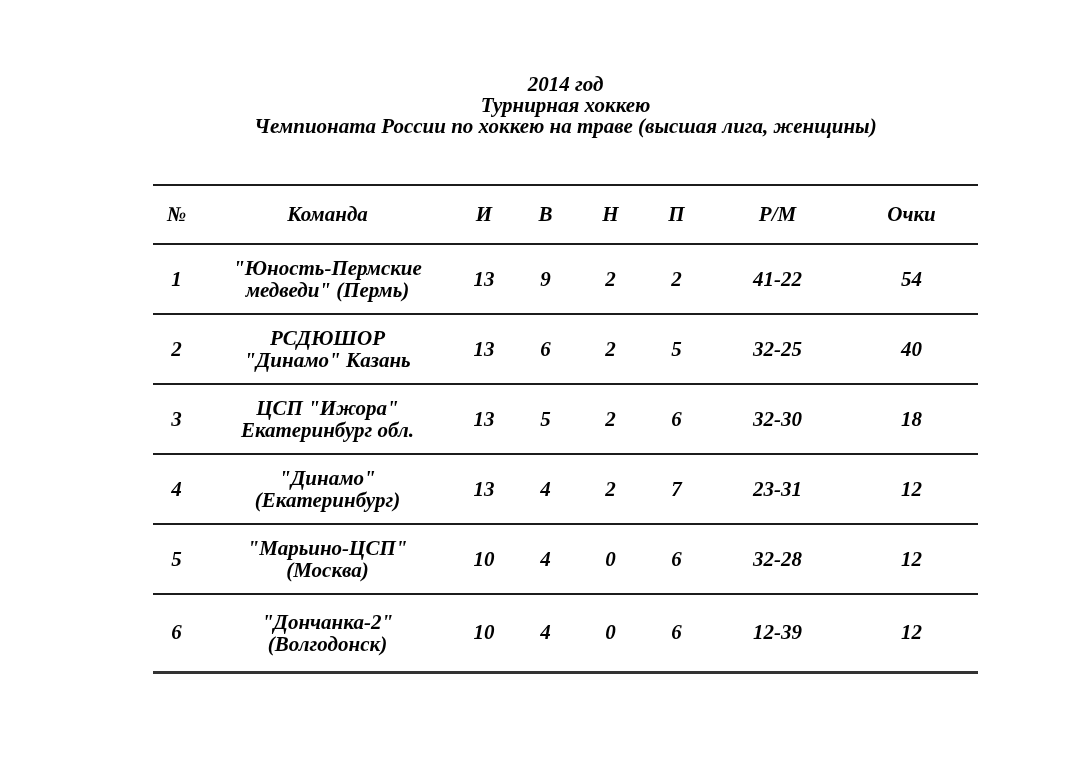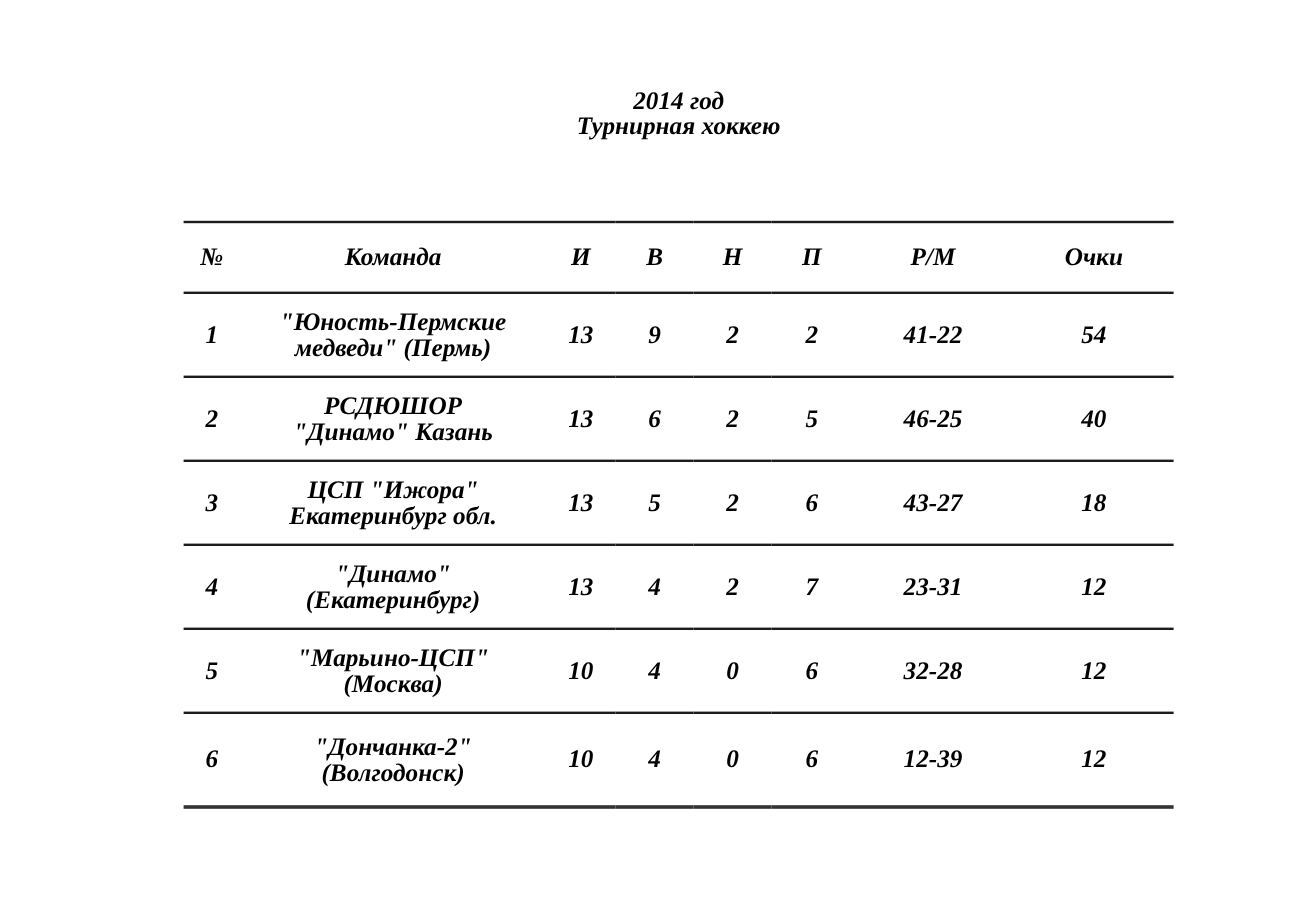--- a/index.html
+++ b/index.html
@@ -76,20 +76,21 @@
   }
 </style>
 </head>
 <body>
 
 <div class="doc">
 
   <div class="title-block">
     <div>2014 год</div>
     <div>Турнирная хоккею</div>
+    <div>Чемпионата России по хоккею на траве (высшая лига, женщины)</div>
   </div>
 
   <table class="standings">
     <colgroup>
       <col class="c-num">
         <col class="c-team">
         <col class="c-i">
         <col class="c-v">
       <col class="c-n">
         <col class="c-p">
@@ -125,34 +126,34 @@
       <tr>
         <td>2</td>
         <td>
           <div class="team-line">РСДЮШОР</div>
           <div class="team-line">"Динамо" Казань</div>
         </td>
         <td>13</td>
         <td>6</td>
         <td>2</td>
         <td>5</td>
-        <td>46-25</td>
+        <td>32-25</td>
         <td>40</td>
       </tr>
       <tr>
         <td>3</td>
         <td>
           <div class="team-line">ЦСП "Ижора"</div>
           <div class="team-line">Екатеринбург обл.</div>
         </td>
         <td>13</td>
         <td>5</td>
         <td>2</td>
         <td>6</td>
-        <td>43-27</td>
+        <td>32-30</td>
         <td>18</td>
       </tr>
       <tr>
         <td>4</td>
         <td>
           <div class="team-line">"Динамо"</div>
           <div class="team-line">(Екатеринбург)</div>
         </td>
         <td>13</td>
         <td>4</td>

